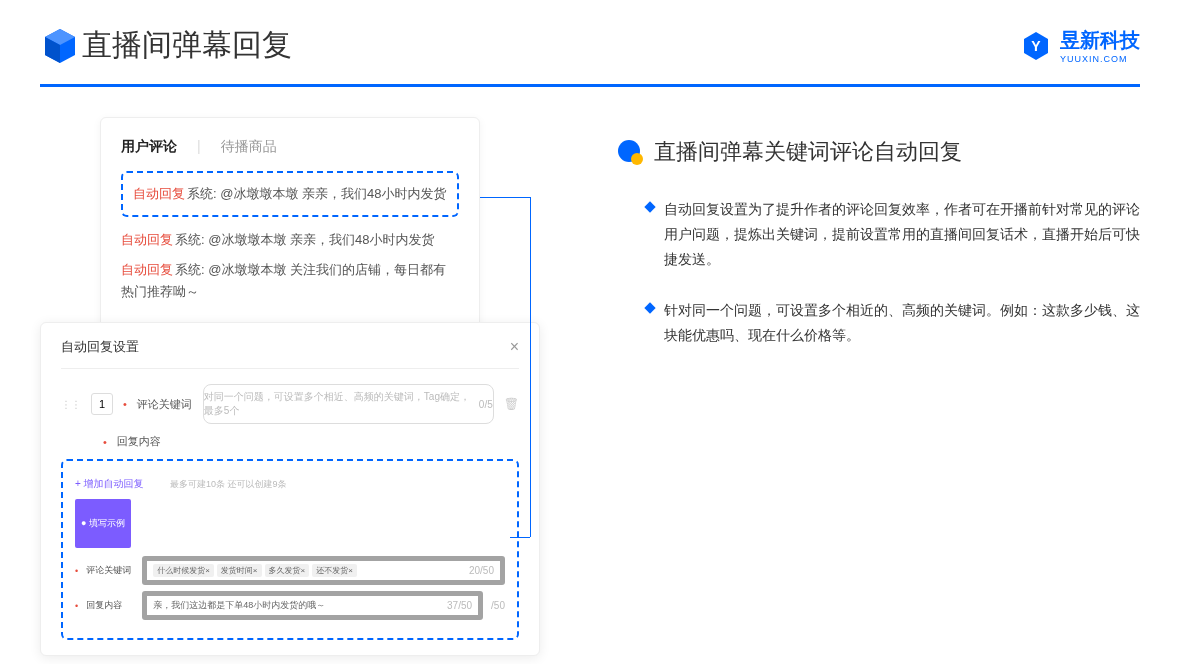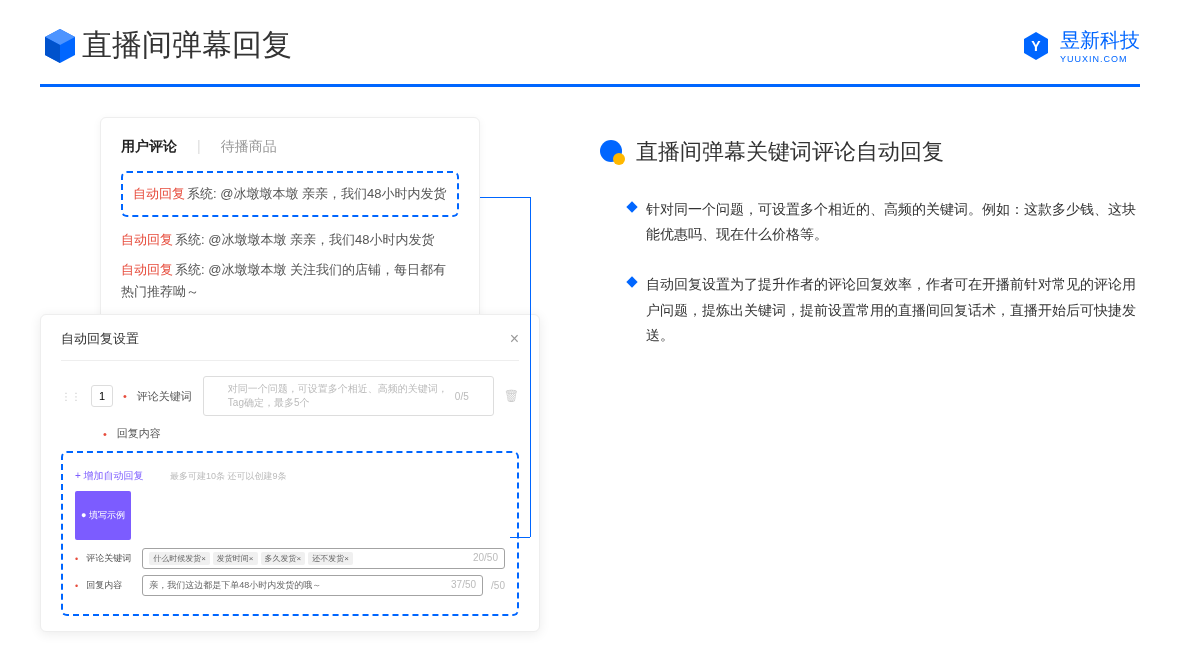--- a/index.html
+++ b/index.html
@@ -2,52 +2,52 @@
 <html><head>
 <meta charset="utf-8">
 <style>
 *{margin:0;padding:0;box-sizing:border-box;font-family:"Microsoft YaHei",Arial,sans-serif}
 body{width:1180px;height:664px;background:#fff;position:relative;overflow:hidden}
 .header{padding:25px 40px 10px;display:flex;align-items:center;justify-content:space-between}
 .header-left{display:flex;align-items:center;gap:2px}
 .cube-icon{width:40px;height:40px;position:relative}
 .title{font-size:30px;color:#333;font-weight:500}
 .logo{display:flex;align-items:center;gap:8px}
-.logo-text{font-size:20px;color:#0066ff;font-weight:normal}
+.logo-text{font-size:20px;color:#0066ff;font-weight:bold}
 .logo-sub{font-size:9px;color:#0066ff;letter-spacing:1px}
 .hr{height:3px;background:#0066ff;margin:8px 40px 0}
-.content{display:flex;padding:30px 40px;gap:38px}
+.content{display:flex;padding:30px 40px;gap:56px}
 .left-panel{position:relative;width:520px;height:500px}
 .card1{position:absolute;top:0;left:60px;width:380px;background:#fff;border:1px solid #eee;border-radius:6px;padding:20px;box-shadow:0 2px 8px rgba(0,0,0,0.05)}
 .tabs{display:flex;gap:20px;margin-bottom:15px;font-size:14px}
 .tab-active{font-weight:bold;color:#222}
 .tab{color:#999}
 .divider{color:#ddd}
 .highlight-box{border:2px dashed #0066ff;border-radius:6px;padding:10px;margin-bottom:12px}
 .reply-line{font-size:13px;color:#555;line-height:1.7;margin-bottom:8px}
 .auto-tag{color:#e74c3c;margin-right:2px}
-.card2{position:absolute;top:197px;left:0;width:500px;background:#fff;border:1px solid #eee;border-radius:6px;padding:15px 20px;box-shadow:0 2px 12px rgba(0,0,0,0.08)}
+.card2{position:absolute;top:205px;left:0;width:500px;background:#fff;border:1px solid #eee;border-radius:6px;padding:15px 20px;box-shadow:0 2px 12px rgba(0,0,0,0.08)}
 .card2-header{display:flex;justify-content:space-between;align-items:center;padding-bottom:12px;border-bottom:1px solid #eee;margin-bottom:15px}
 .card2-title{font-size:13px;color:#333}
 .close-x{color:#999;font-size:16px;cursor:pointer}
 .form-row{display:flex;align-items:center;gap:10px;margin-bottom:10px;font-size:11px}
 .drag-icon{color:#ccc;font-size:10px}
 .num-box{width:22px;height:22px;border:1px solid #ddd;border-radius:3px;display:flex;align-items:center;justify-content:center;font-size:11px}
 .req{color:#e74c3c}
 .label{color:#555;width:56px;font-size:11px}
-.input-box{flex:1;border:1px solid #ddd;border-radius:3px;padding:5px 24px;font-size:10px;color:#bbb;position:relative;display:flex;justify-content:center;align-items:center}
+.input-box{flex:1;border:1px solid #ddd;border-radius:8px;padding:5px 0;font-size:10px;color:#bbb;position:relative;display:flex;justify-content:center;align-items:center}
 .counter{color:#bbb;font-size:10px}
 .trash{color:#ccc;font-size:12px}
 .dashed-container{border:2px dashed #0066ff;border-radius:6px;padding:12px;margin-top:10px}
 .add-link{color:#7c5cff;font-size:10px;display:inline-block}
 .hint{color:#bbb;font-size:9px;margin-left:22px}
 .example-badge{background:#7c5cff;color:#fff;font-size:9px;padding:18px 6px;border-radius:2px;display:inline-block;margin-bottom:8px}
 .tag-row{display:flex;align-items:center;gap:8px;font-size:9px;margin-bottom:6px}
 .tag-label{color:#555;width:48px}
-.tag-input{border:1px solid #a3a3a3;border-radius:3px;padding:3px 6px;display:flex;gap:4px;align-items:flex-start;flex:1;justify-content:space-between}
+.tag-input{border:5px solid #a3a3a3;border-radius:3px;padding:3px 6px;display:flex;gap:4px;align-items:center;flex:1;justify-content:space-between}
 .tags{display:flex;gap:3px}
 .tag{background:#f0f0f0;padding:1px 4px;border-radius:2px;color:#666;font-size:8px}
 .right-panel{flex:1;padding-top:20px}
 .section-header{display:flex;align-items:flex-end;gap:10px;margin-bottom:30px}
 .bubble-icon{width:28px;height:28px;position:relative}
 .section-title{font-size:22px;color:#333;font-weight:500}
 .bullet{display:flex;gap:10px;margin-bottom:25px;padding-left:30px}
 .diamond{width:8px;height:8px;background:#0066ff;transform:rotate(45deg);margin-top:6px;flex-shrink:0}
 .bullet-text{font-size:14px;color:#333;line-height:1.8}
 .connector{position:absolute;border:1px solid #0066ff;pointer-events:none}
@@ -166,20 +166,20 @@
       <div class="bubble-icon">
         <svg viewBox="0 0 28 28">
             <circle cx="13" cy="12" r="11" fill="#0066ff"></circle>
             <circle cx="21" cy="20" r="6" fill="#ffb800"></circle>
           </svg>
       </div>
       <h2 class="section-title">直播间弹幕关键词评论自动回复</h2>
     </div>
     <div class="bullet">
       <div class="diamond"></div>
-      <div class="bullet-text">针对同一个问题，可设置多个相近的、高频的关键词。例如：这款多少钱、这块能优惠吗、现在什么价格等。</div>
+      <div class="bullet-text">自动回复设置为了提升作者的评论回复效率，作者可在开播前针对常见的评论用户问题，提炼出关键词，提前设置常用的直播间回复话术，直播开始后可快捷发送。</div>
     </div>
     <div class="bullet">
       <div class="diamond"></div>
-      <div class="bullet-text">自动回复设置为了提升作者的评论回复效率，作者可在开播前针对常见的评论用户问题，提炼出关键词，提前设置常用的直播间回复话术，直播开始后可快捷发送。</div>
+      <div class="bullet-text">针对同一个问题，可设置多个相近的、高频的关键词。例如：这款多少钱、这块能优惠吗、现在什么价格等。</div>
     </div>
   </div>
 </div>
 
 </body></html>

